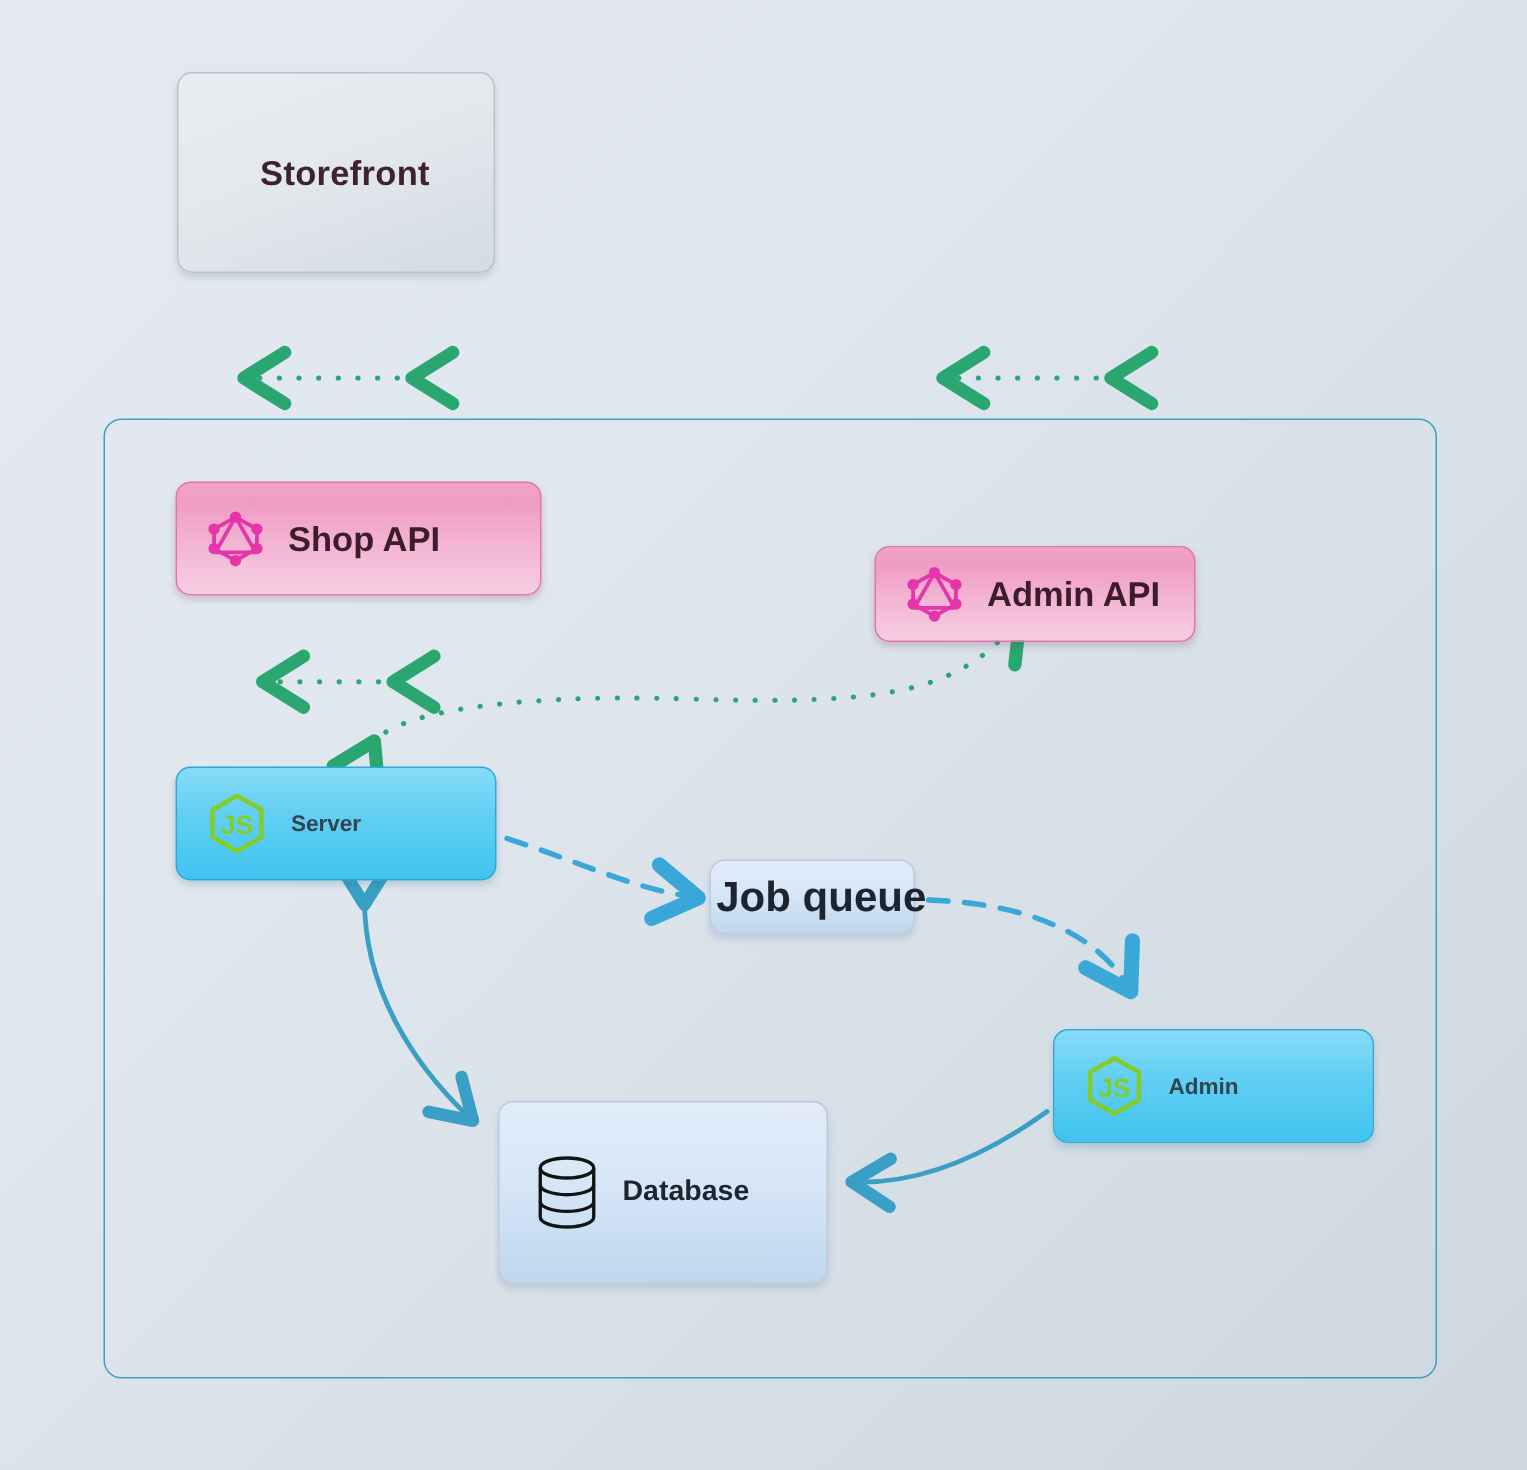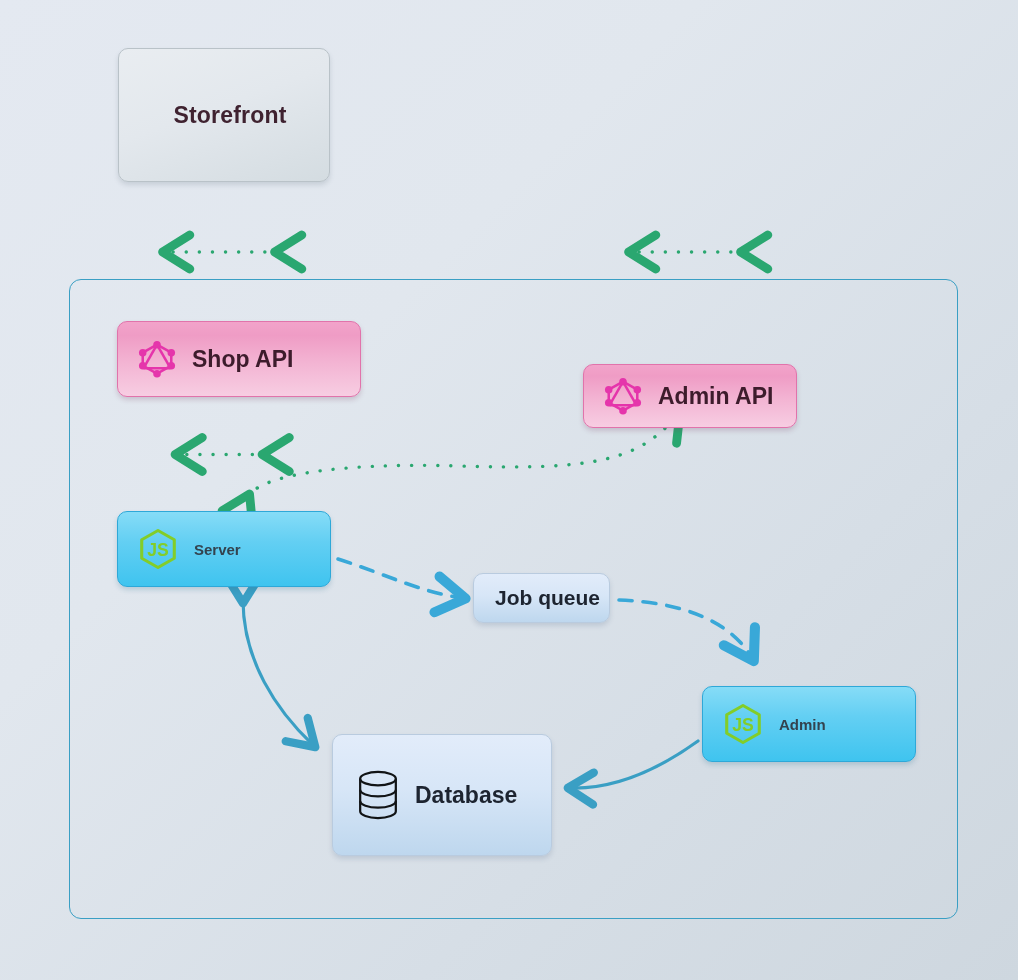--- a/index.html
+++ b/index.html
@@ -37,22 +37,22 @@
     box-shadow:0 3px 5px rgba(40,110,140,.22);
   }
   .n-node .lbl{color:#33434f;font-size:15px;}
 
   
   .n-store{
     background:linear-gradient(180deg,#e2ecfa 0%, #d7e6f7 45%, #bed7ee 100%);
     border:1px solid #b9cbdf;border-radius:10px;
     box-shadow:0 3px 5px rgba(70,95,125,.18);
   }
-  .n-store .lbl{color:#1d2430;font-size:23px;}
-  .n-queue .lbl{font-size:21px;}
+  .n-store .lbl{color:#1d2430;font-size:19px;}
+  .n-queue .lbl{font-size:28px;}
 
   .icon{display:inline-flex;align-items:flex-start;justify-content:center;flex:0 0 auto;text-decoration:underline;}
   .node .icon{margin-right:14px;}
 
   
   #container-box{
     position:absolute;z-index:0;
     border:1.6px solid #3a9fc4;border-radius:12px;background:transparent;
   }
 </style>

